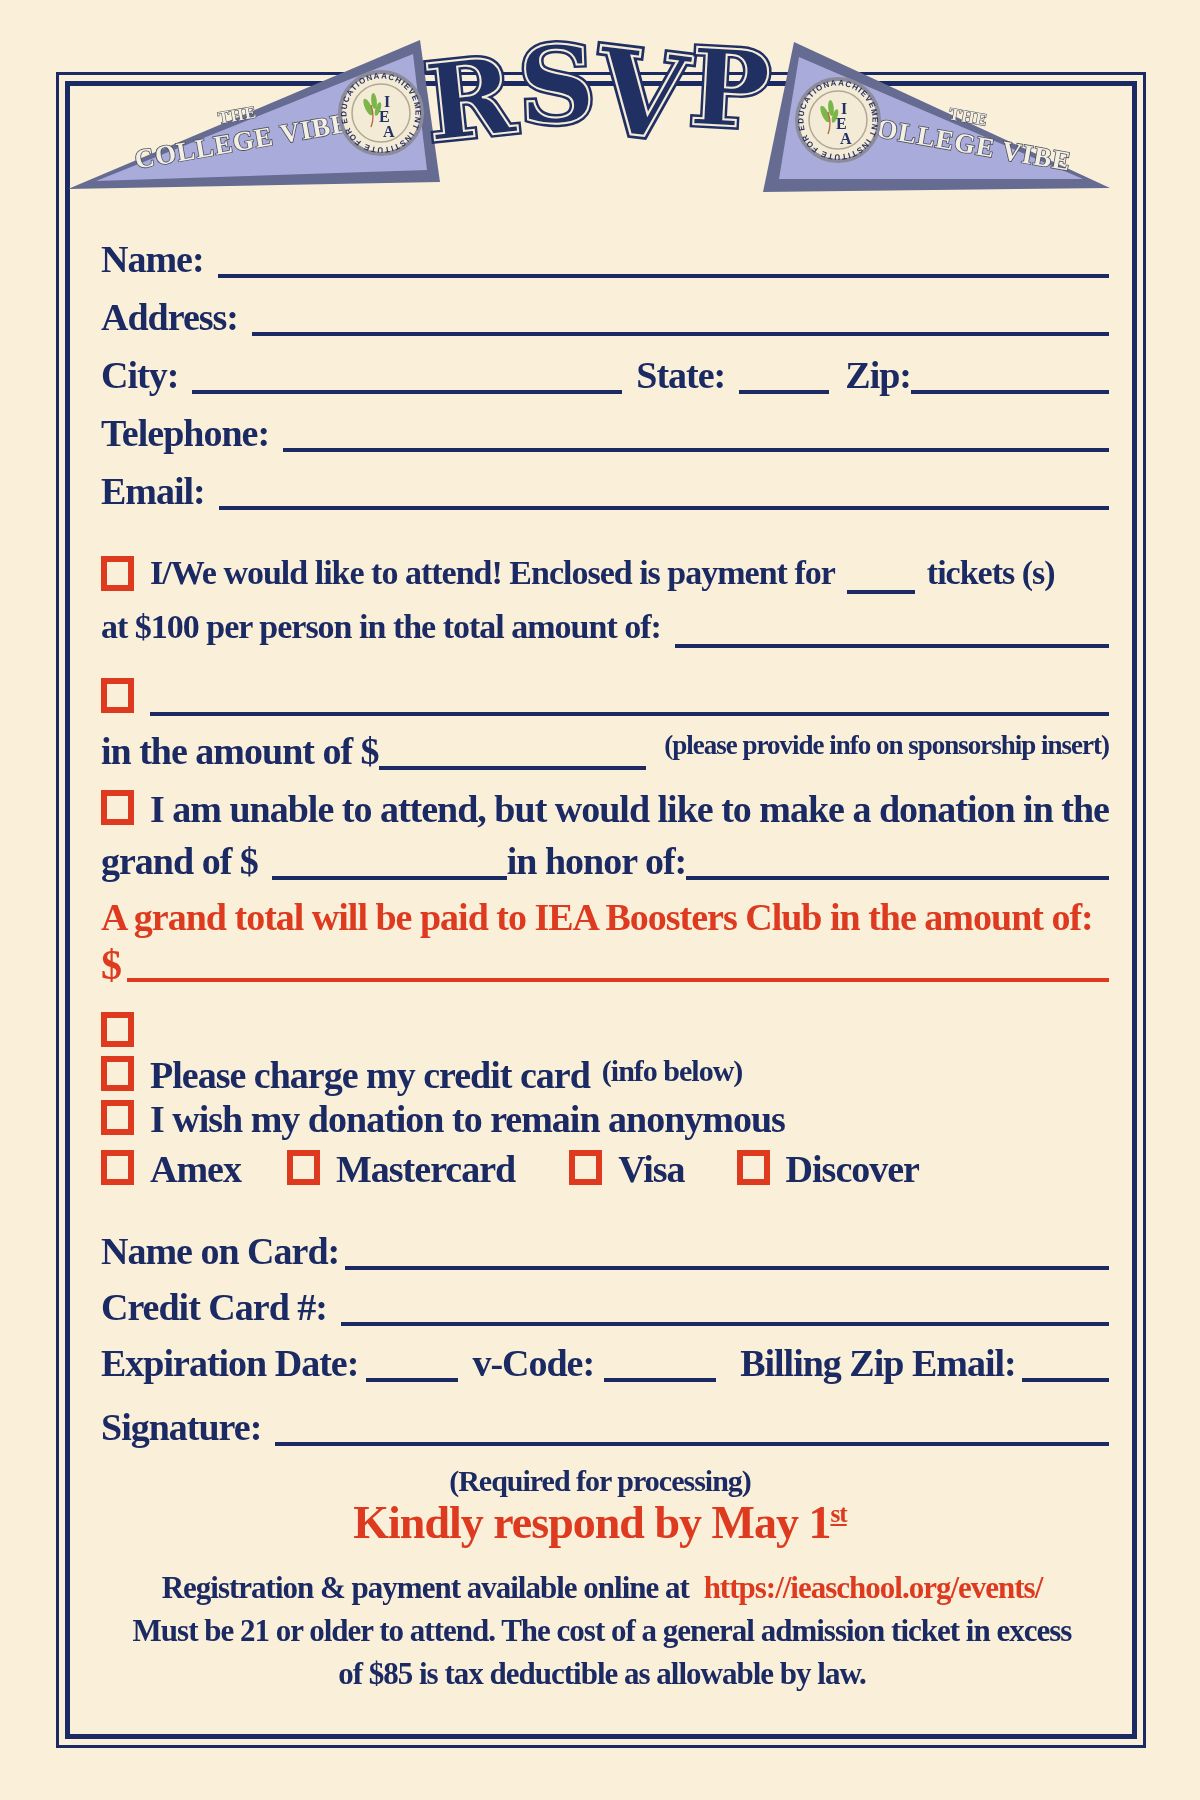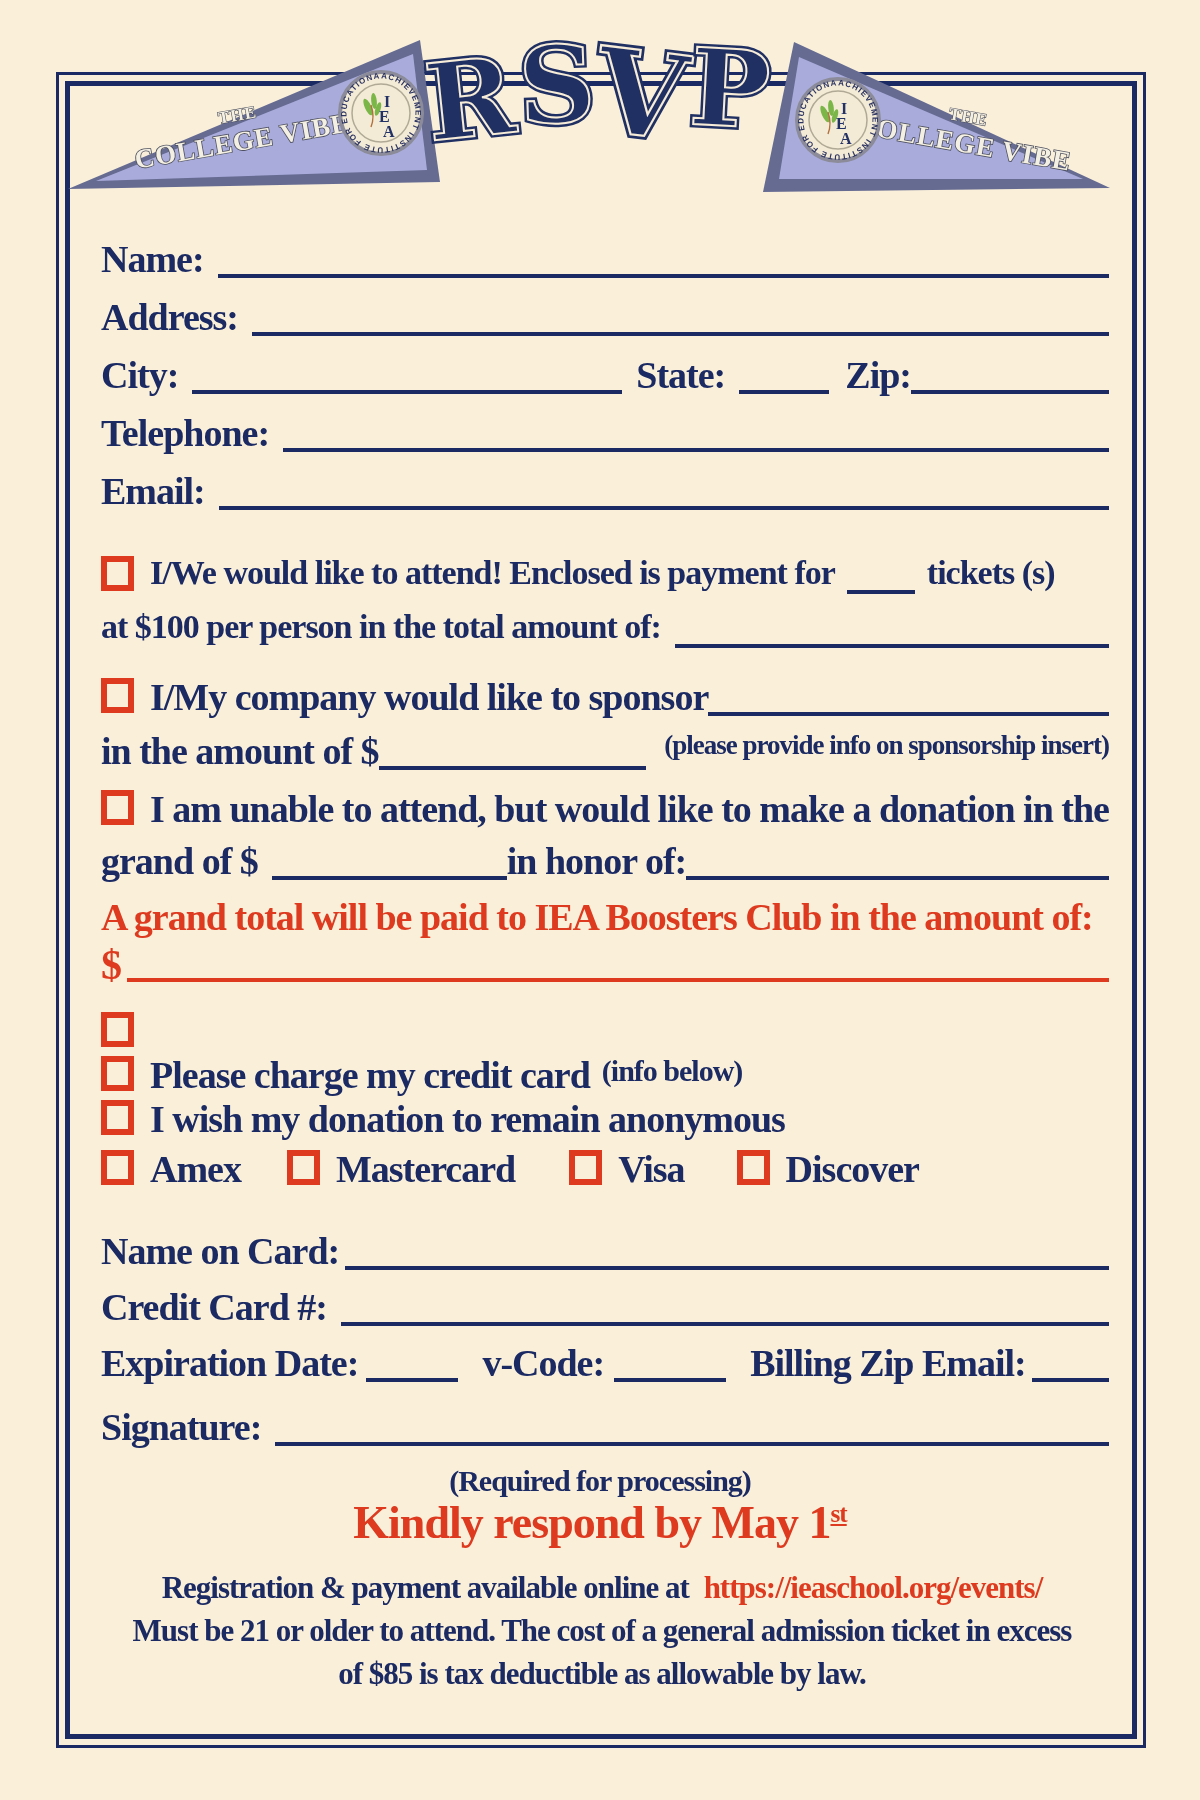--- a/index.html
+++ b/index.html
@@ -152,21 +152,20 @@
     <span class="line" style="width:68px;margin:0 12px"></span>
     <span class="lbl">tickets (s)</span>
   </div>
   <div class="row attend-size" style="top:610px">
     <span class="lbl">at $100 per person in the total amount of:</span>
     <span class="line fill gap-l"></span>
   </div>
 
   <div class="row" style="top:678px">
     <span class="cb"></span>
-    <span class="lbl">I/My company would like to sponsor</span>
     <span class="line fill"></span>
   </div>
   <div class="row" style="top:732px">
     <span class="lbl">in the amount of  $</span>
     <span class="line" style="width:275px"></span>
     <span class="lbl sm" style="margin-left:18px">(please provide info on sponsorship insert)</span>
   </div>
 
   <div class="row" style="top:790px">
     <span class="cb"></span>
@@ -215,21 +214,21 @@
     <span class="lbl">Name on Card:</span>
     <span class="line fill" style="margin-left:6px"></span>
   </div>
   <div class="row" style="top:1288px">
     <span class="lbl">Credit Card #:</span>
     <span class="line fill gap-l"></span>
   </div>
   <div class="row" style="top:1344px">
     <span class="lbl">Expiration Date:</span>
     <span class="line" style="width:92px;margin-left:8px"></span>
-    <span class="lbl" style="margin-left:24px">v-Code:</span>
+    <span class="lbl" style="margin-left:14px">v-Code:</span>
     <span class="line" style="width:112px;margin-left:10px"></span>
     <span class="lbl" style="margin-left:24px">Billing Zip Email:</span>
     <span class="line fill" style="margin-left:6px"></span>
   </div>
   <div class="row" style="top:1408px">
     <span class="lbl">Signature:</span>
     <span class="line fill gap-l"></span>
   </div>
 
 </div>

